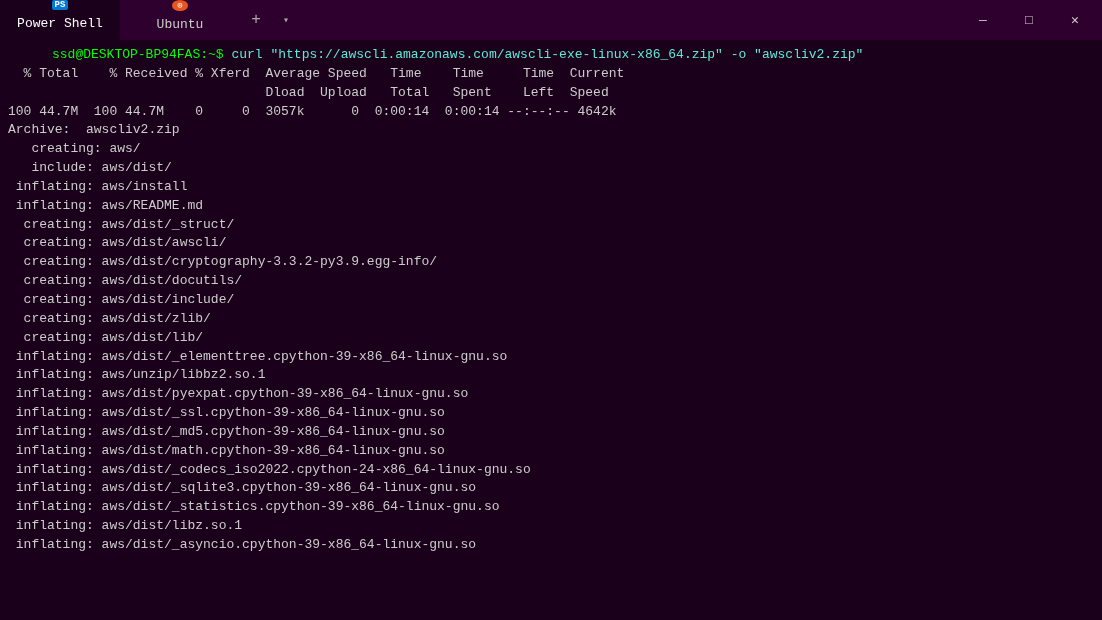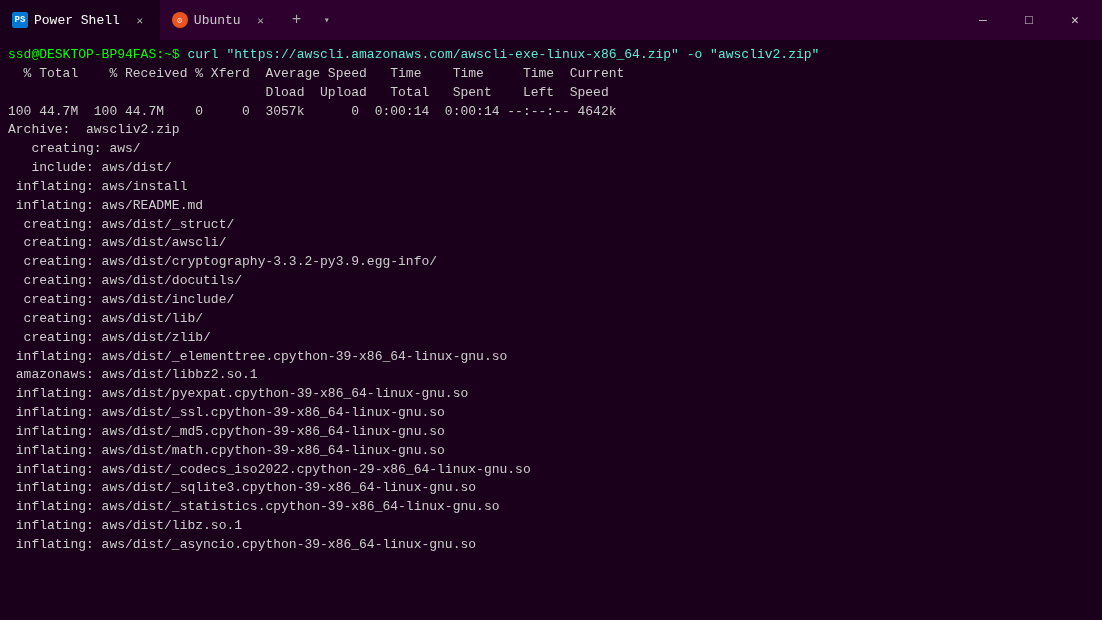--- a/index.html
+++ b/index.html
@@ -31,20 +31,21 @@
     .tab {
       display: flex;
       align-items: center;
       padding: 0 12px;
       cursor: pointer;
       font-size: 13px;
       color: #ccc;
       gap: 6px;
       height: 100%;
       min-width: 120px;
+      flex-direction: column;
     }
     .tab.active {
       background: #1a001a;
       color: #fff;
     }
     .tab-ps-icon {
       background: #0078d4;
       border-radius: 2px;
       width: 16px;
       height: 16px;
@@ -122,21 +123,21 @@
       padding: 6px 8px;
       overflow: hidden;
       color: #cccccc;
       font-size: 13px;
       line-height: 1.45;
     }
     .line {
       white-space: pre;
       display: block;
     }
-    .prompt { color: #00ff00; }
+    .prompt { color: #00ff00; margin-left: 44px; }
     .cmd { color: #5eead4; }
   </style>
 </head>
 <body>
 
 <div class="titlebar">
   <div class="tabs-area">
 
     <div class="tab active">
       <div class="tab-ps-icon">PS</div>
@@ -167,26 +168,26 @@
     <span class="line">Archive:  awscliv2.zip</span>
     <span class="line">   creating: aws/</span>
     <span class="line">   include: aws/dist/</span>
     <span class="line"> inflating: aws/install</span>
     <span class="line"> inflating: aws/README.md</span>
     <span class="line">  creating: aws/dist/_struct/</span>
     <span class="line">  creating: aws/dist/awscli/</span>
     <span class="line">  creating: aws/dist/cryptography-3.3.2-py3.9.egg-info/</span>
     <span class="line">  creating: aws/dist/docutils/</span>
     <span class="line">  creating: aws/dist/include/</span>
+    <span class="line">  creating: aws/dist/zlib/</span>
     <span class="line">  creating: aws/dist/lib/</span>
-    <span class="line">  creating: aws/dist/zlib/</span>
     <span class="line"> inflating: aws/dist/_elementtree.cpython-39-x86_64-linux-gnu.so</span>
-    <span class="line"> amazonaws: aws/dist/libbz2.so.1</span>
+    <span class="line"> inflating: aws/unzip/libbz2.so.1</span>
     <span class="line"> inflating: aws/dist/pyexpat.cpython-39-x86_64-linux-gnu.so</span>
     <span class="line"> inflating: aws/dist/_ssl.cpython-39-x86_64-linux-gnu.so</span>
     <span class="line"> inflating: aws/dist/_md5.cpython-39-x86_64-linux-gnu.so</span>
     <span class="line"> inflating: aws/dist/math.cpython-39-x86_64-linux-gnu.so</span>
-    <span class="line"> inflating: aws/dist/_codecs_iso2022.cpython-29-x86_64-linux-gnu.so</span>
+    <span class="line"> inflating: aws/dist/_codecs_iso2022.cpython-24-x86_64-linux-gnu.so</span>
     <span class="line"> inflating: aws/dist/_sqlite3.cpython-39-x86_64-linux-gnu.so</span>
     <span class="line"> inflating: aws/dist/_statistics.cpython-39-x86_64-linux-gnu.so</span>
     <span class="line"> inflating: aws/dist/libz.so.1</span>
     <span class="line"> inflating: aws/dist/_asyncio.cpython-39-x86_64-linux-gnu.so</span>
   </div>
 
 </body></html>

